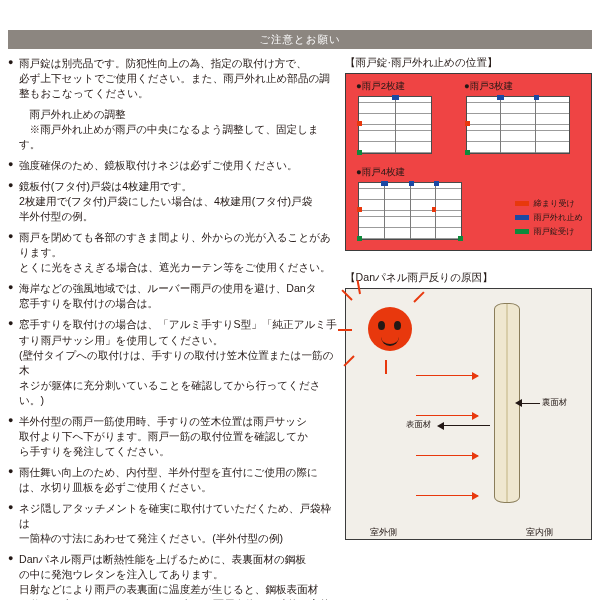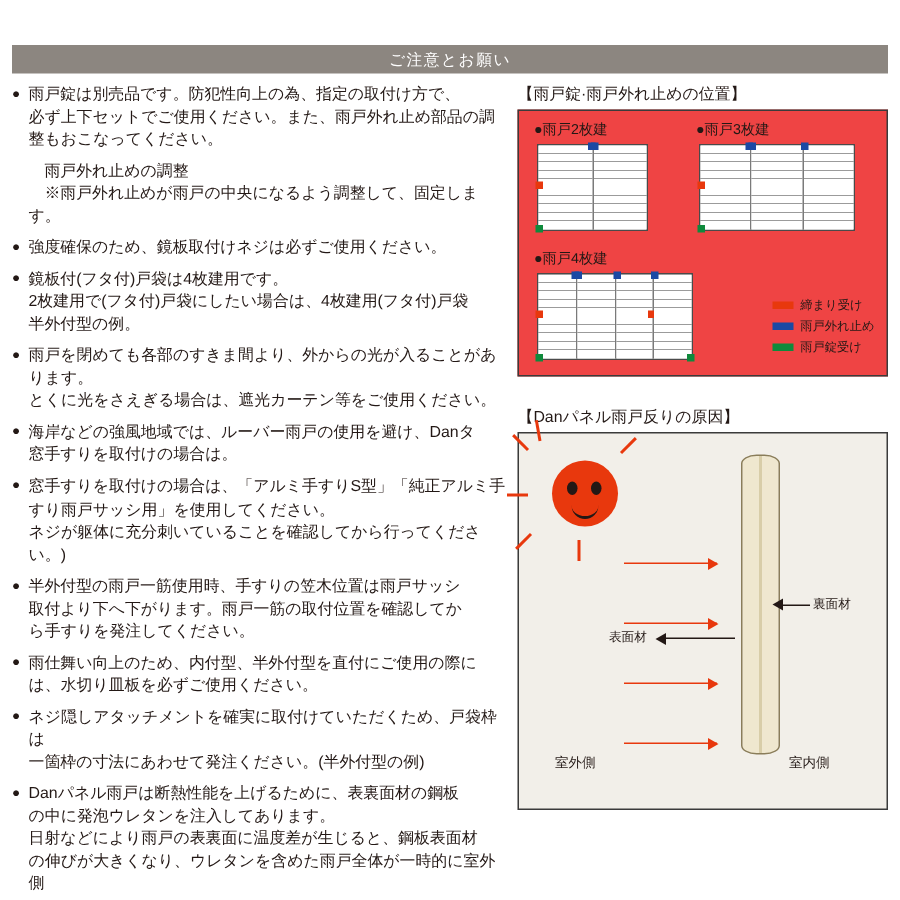--- a/index.html
+++ b/index.html
@@ -226,21 +226,21 @@
   .pointer.rev:after {
     content: "";
     position: absolute;
     right: -7px; top: -4px;
     border-left: 7px solid #231815;
     border-top: 4px solid transparent;
     border-bottom: 4px solid transparent;
   }
   .side-label {
     position: absolute;
-    bottom: 24px;
+    bottom: 0;
     font-size: 9px;
     color: #231815;
   }
 </style>
 </head>
 <body>
 
 <div id="page">
 
   <div class="header-bar">
@@ -289,20 +289,21 @@
       <div class="body">
         <div>海岸などの強風地域では、ルーバー雨戸の使用を避け、Danタ</div>
         <div>窓手すりを取付けの場合は。</div>
       </div>
     </div>
     <div class="note">
       <div class="bullet">●</div>
       <div class="body">
         <div>窓手すりを取付けの場合は、「アルミ手すりS型」「純正アルミ手</div>
         <div>すり雨戸サッシ用」を使用してください。</div>
+        <div>(壁付タイプへの取付けは、手すりの取付け笠木位置または一筋の木</div>
         <div>ネジが躯体に充分刺いていることを確認してから行ってください。)</div>
       </div>
     </div>
     <div class="note">
       <div class="bullet">●</div>
       <div class="body">
         <div>半外付型の雨戸一筋使用時、手すりの笠木位置は雨戸サッシ</div>
         <div>取付より下へ下がります。雨戸一筋の取付位置を確認してか</div>
         <div>ら手すりを発注してください。</div>
       </div>

